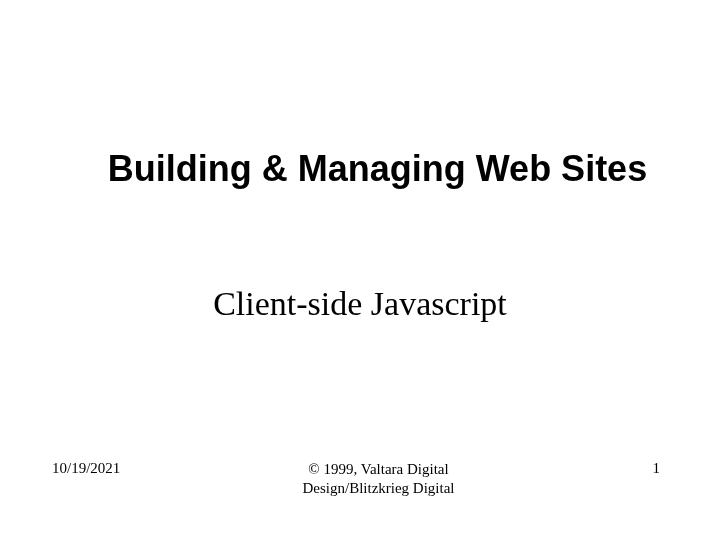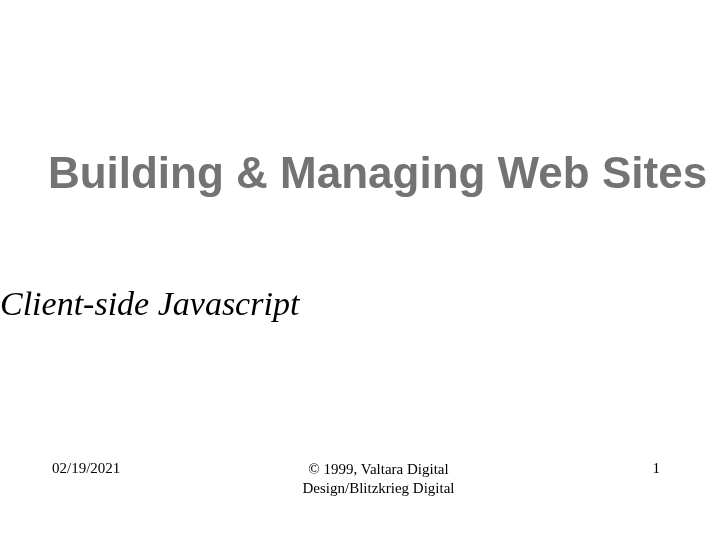--- a/index.html
+++ b/index.html
@@ -16,31 +16,31 @@
       position: relative;
     }
     .title {
       position: absolute;
       top: 148px;
       left: 0;
       width: 100%;
       text-align: center;
       font-family: Arial, Helvetica, sans-serif;
       font-weight: bold;
-      font-size: 44px;
-      color: #737373;
+      font-size: 36px;
+      color: #000000;
       padding-left: 35px;
     }
     .subtitle {
       position: absolute;
       top: 285px;
       left: 0;
       width: 100%;
+      text-align: center;
       font-family: "Times New Roman", Times, serif;
-      font-style: italic;
       font-size: 34px;
       color: #000;
     }
     .footer {
       position: absolute;
       bottom: 30px;
       left: 0;
       width: 100%;
       height: 50px;
       font-family: "Times New Roman", Times, serif;
@@ -67,20 +67,20 @@
       top: 0;
     }
   </style>
 </head>
 <body>
 
 <div class="slide">
   <div class="title">Building &amp; Managing Web Sites</div>
   <div class="subtitle">Client-side Javascript</div>
   <div class="footer">
-    <div class="footer-date">02/19/2021</div>
+    <div class="footer-date">10/19/2021</div>
     <div class="footer-center">
       <span>© 1999, Valtara Digital</span><br>
       <span>Design/Blitzkrieg Digital</span>
     </div>
     <div class="footer-page">1</div>
   </div>
 </div>
 
 </body></html>

